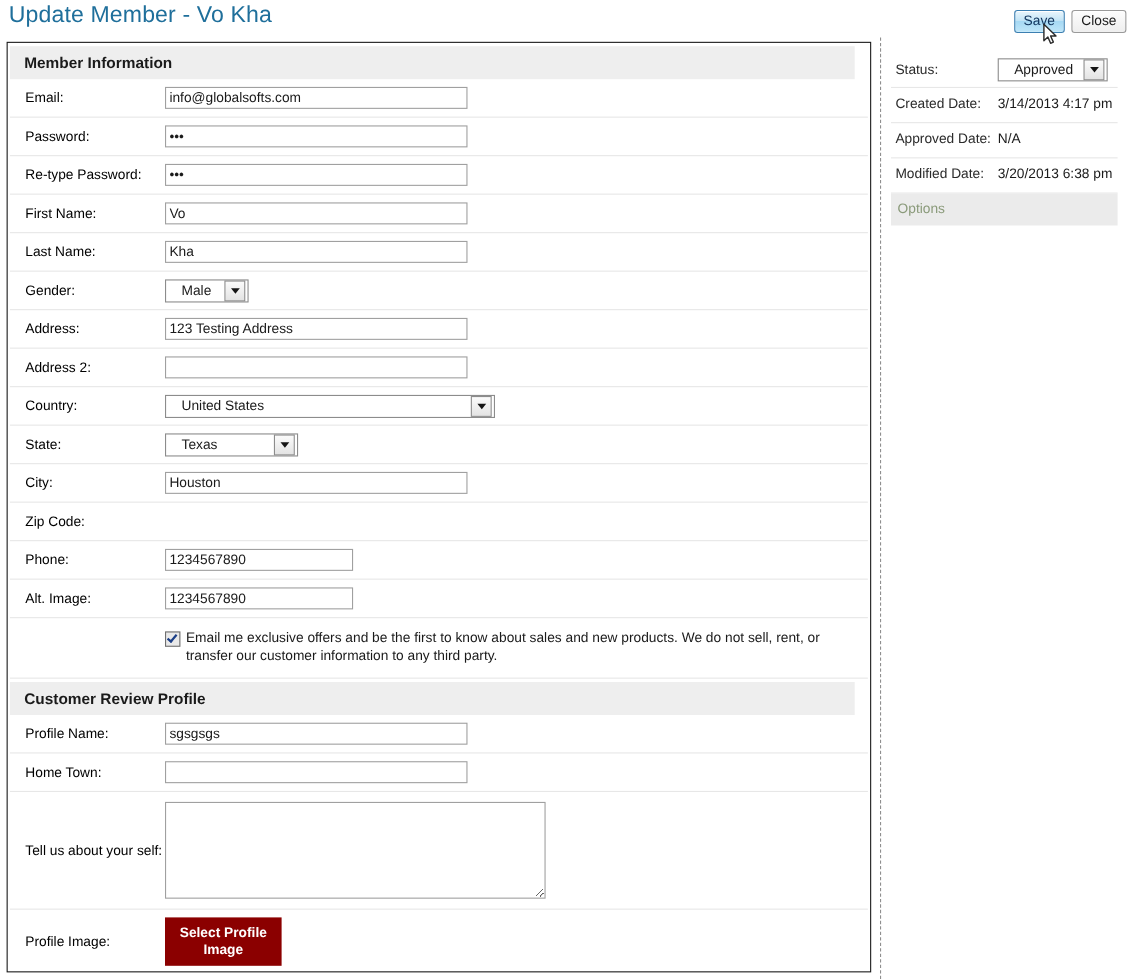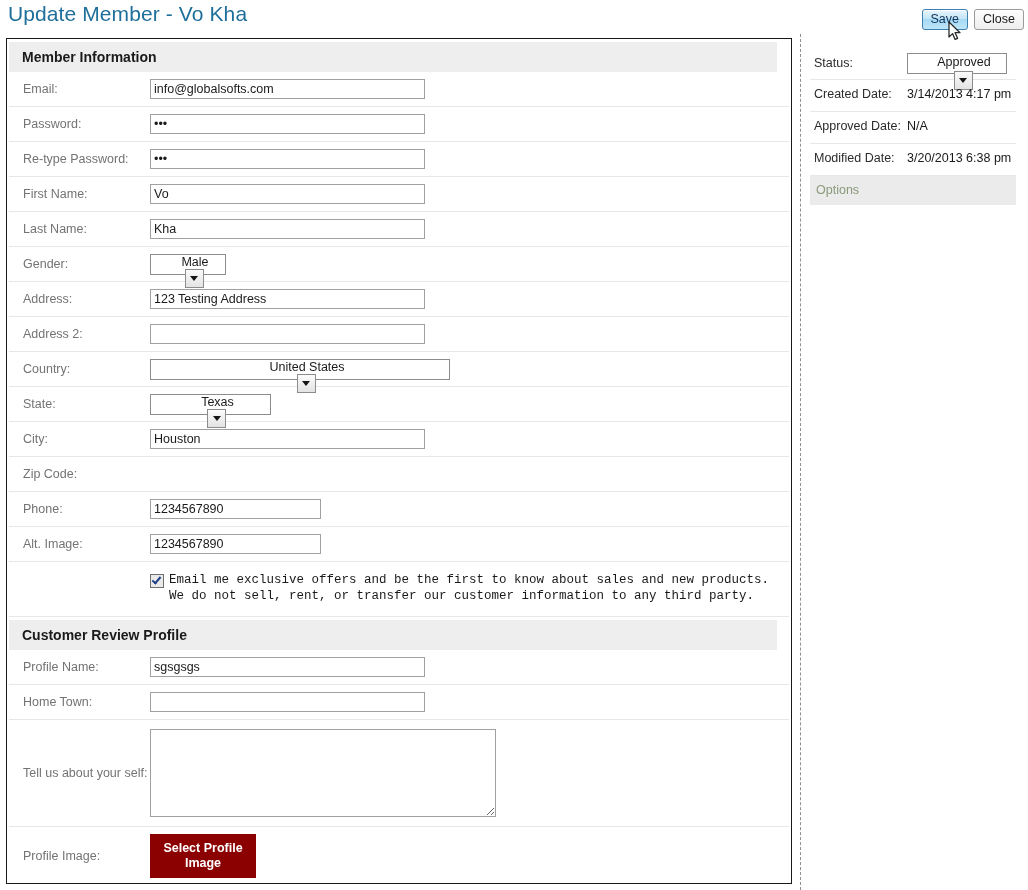--- a/index.html
+++ b/index.html
@@ -123,21 +123,21 @@
     margin: 0 2px;
     min-height: 22px;
   }
   .row:last-child { border-bottom: 1px solid #e7e7e7; }
   .row .label {
     width: 141px;
     flex: 0 0 141px;
     padding-left: 14px;
     box-sizing: border-box;
     font-size: 12.5px;
-    color: #737373;
+    color: #000000;
   }
   .row .field {
     flex: 1 1 auto;
   }
 
   input.txt {
     font-family: "Liberation Sans", sans-serif;
     font-size: 12.5px;
     color: #1a1a1a;
     height: 20px;
@@ -158,21 +158,20 @@
     align-items: center;
     justify-content: space-between;
     height: 21px;
     border: 1px solid #8c8c8c;
     background: #ffffff;
     box-sizing: border-box;
     font-size: 12.5px;
     color: #1a1a1a;
     padding-left: 14px;
     cursor: pointer;
-    flex-direction: column;
   }
   .sel .arrowbox {
     width: 17px;
     height: 17px;
     margin-right: 2px;
     border: 1px solid #8c8c8c;
     background: linear-gradient(to bottom, #fbfbfb 0%, #e3e3e3 100%);
     display: flex;
     align-items: center;
     justify-content: center;
@@ -194,21 +193,20 @@
   .row.checkrow {
     align-items: flex-start;
     padding: 10px 0 12px 0;
   }
   .row.checkrow .label { }
   .checkwrap {
     display: flex;
     align-items: flex-start;
     gap: 5px;
     padding-right: 12px;
-    font-family: Liberation Mono, monospace;
   }
   .cbx {
     width: 12px; height: 12px;
     flex: 0 0 12px;
     margin-top: 2px;
     border: 1px solid #6f6f6f;
     background: #e9e9e9;
     position: relative;
     cursor: pointer;
   }

